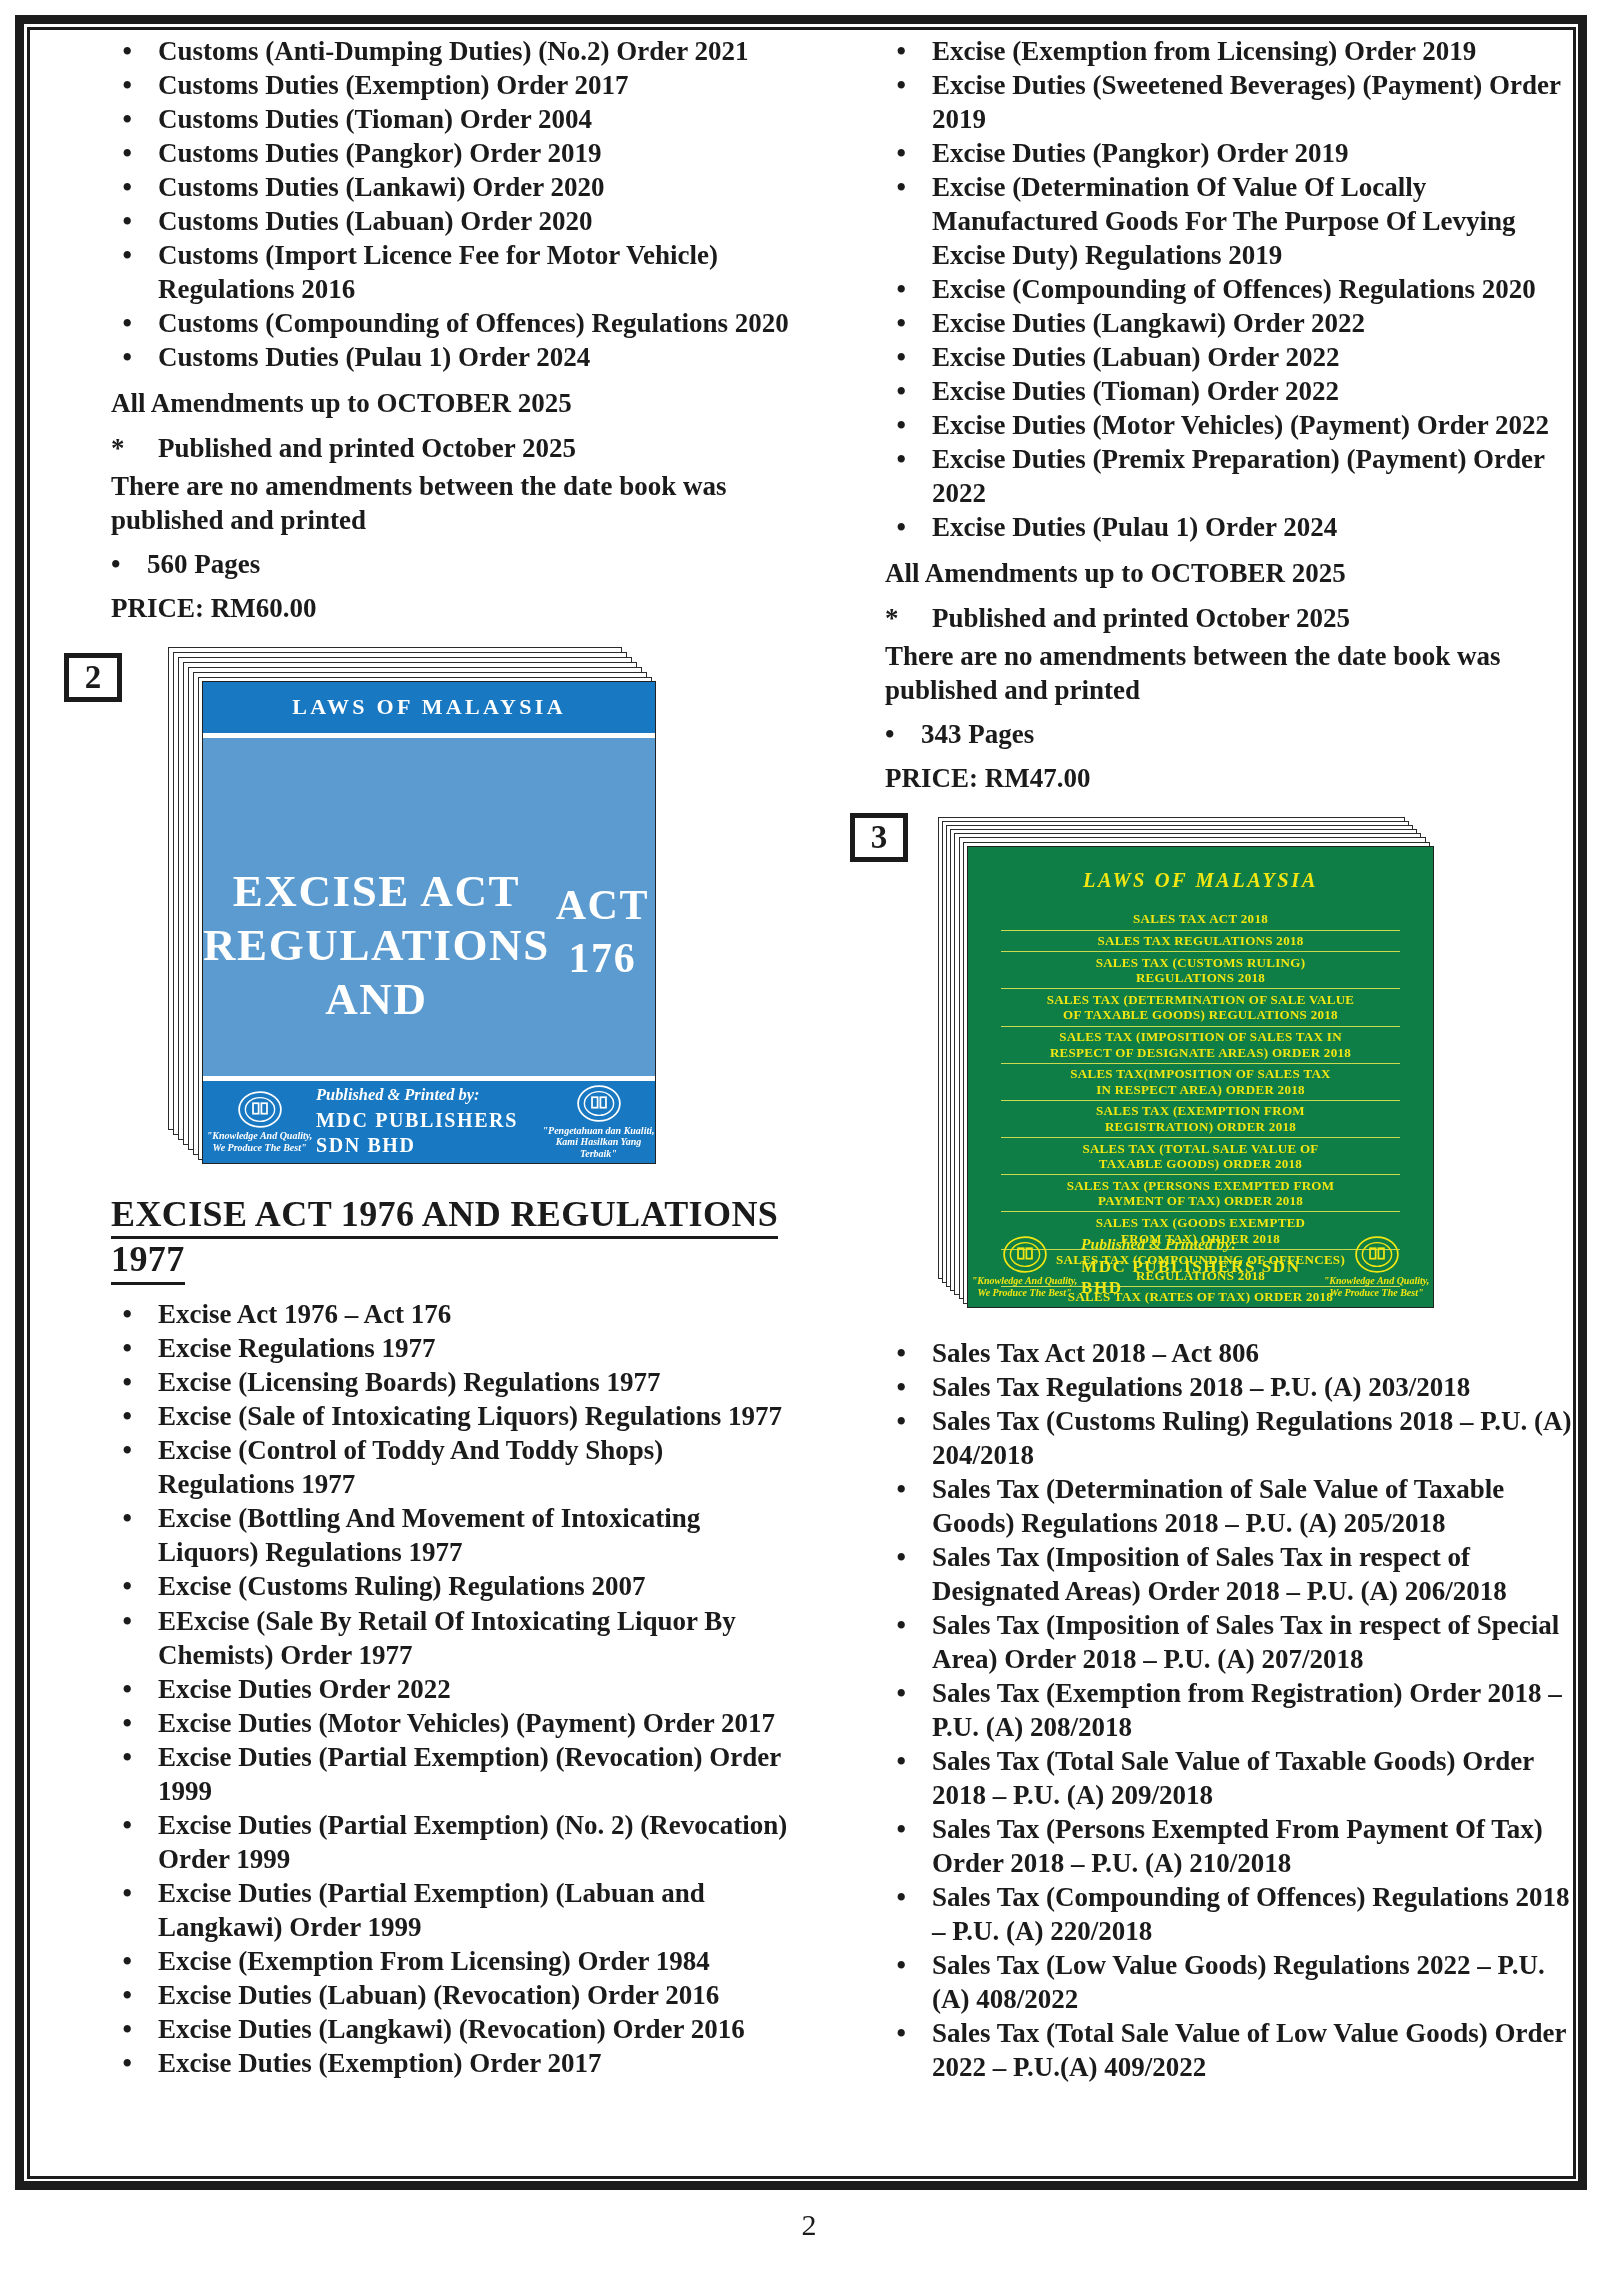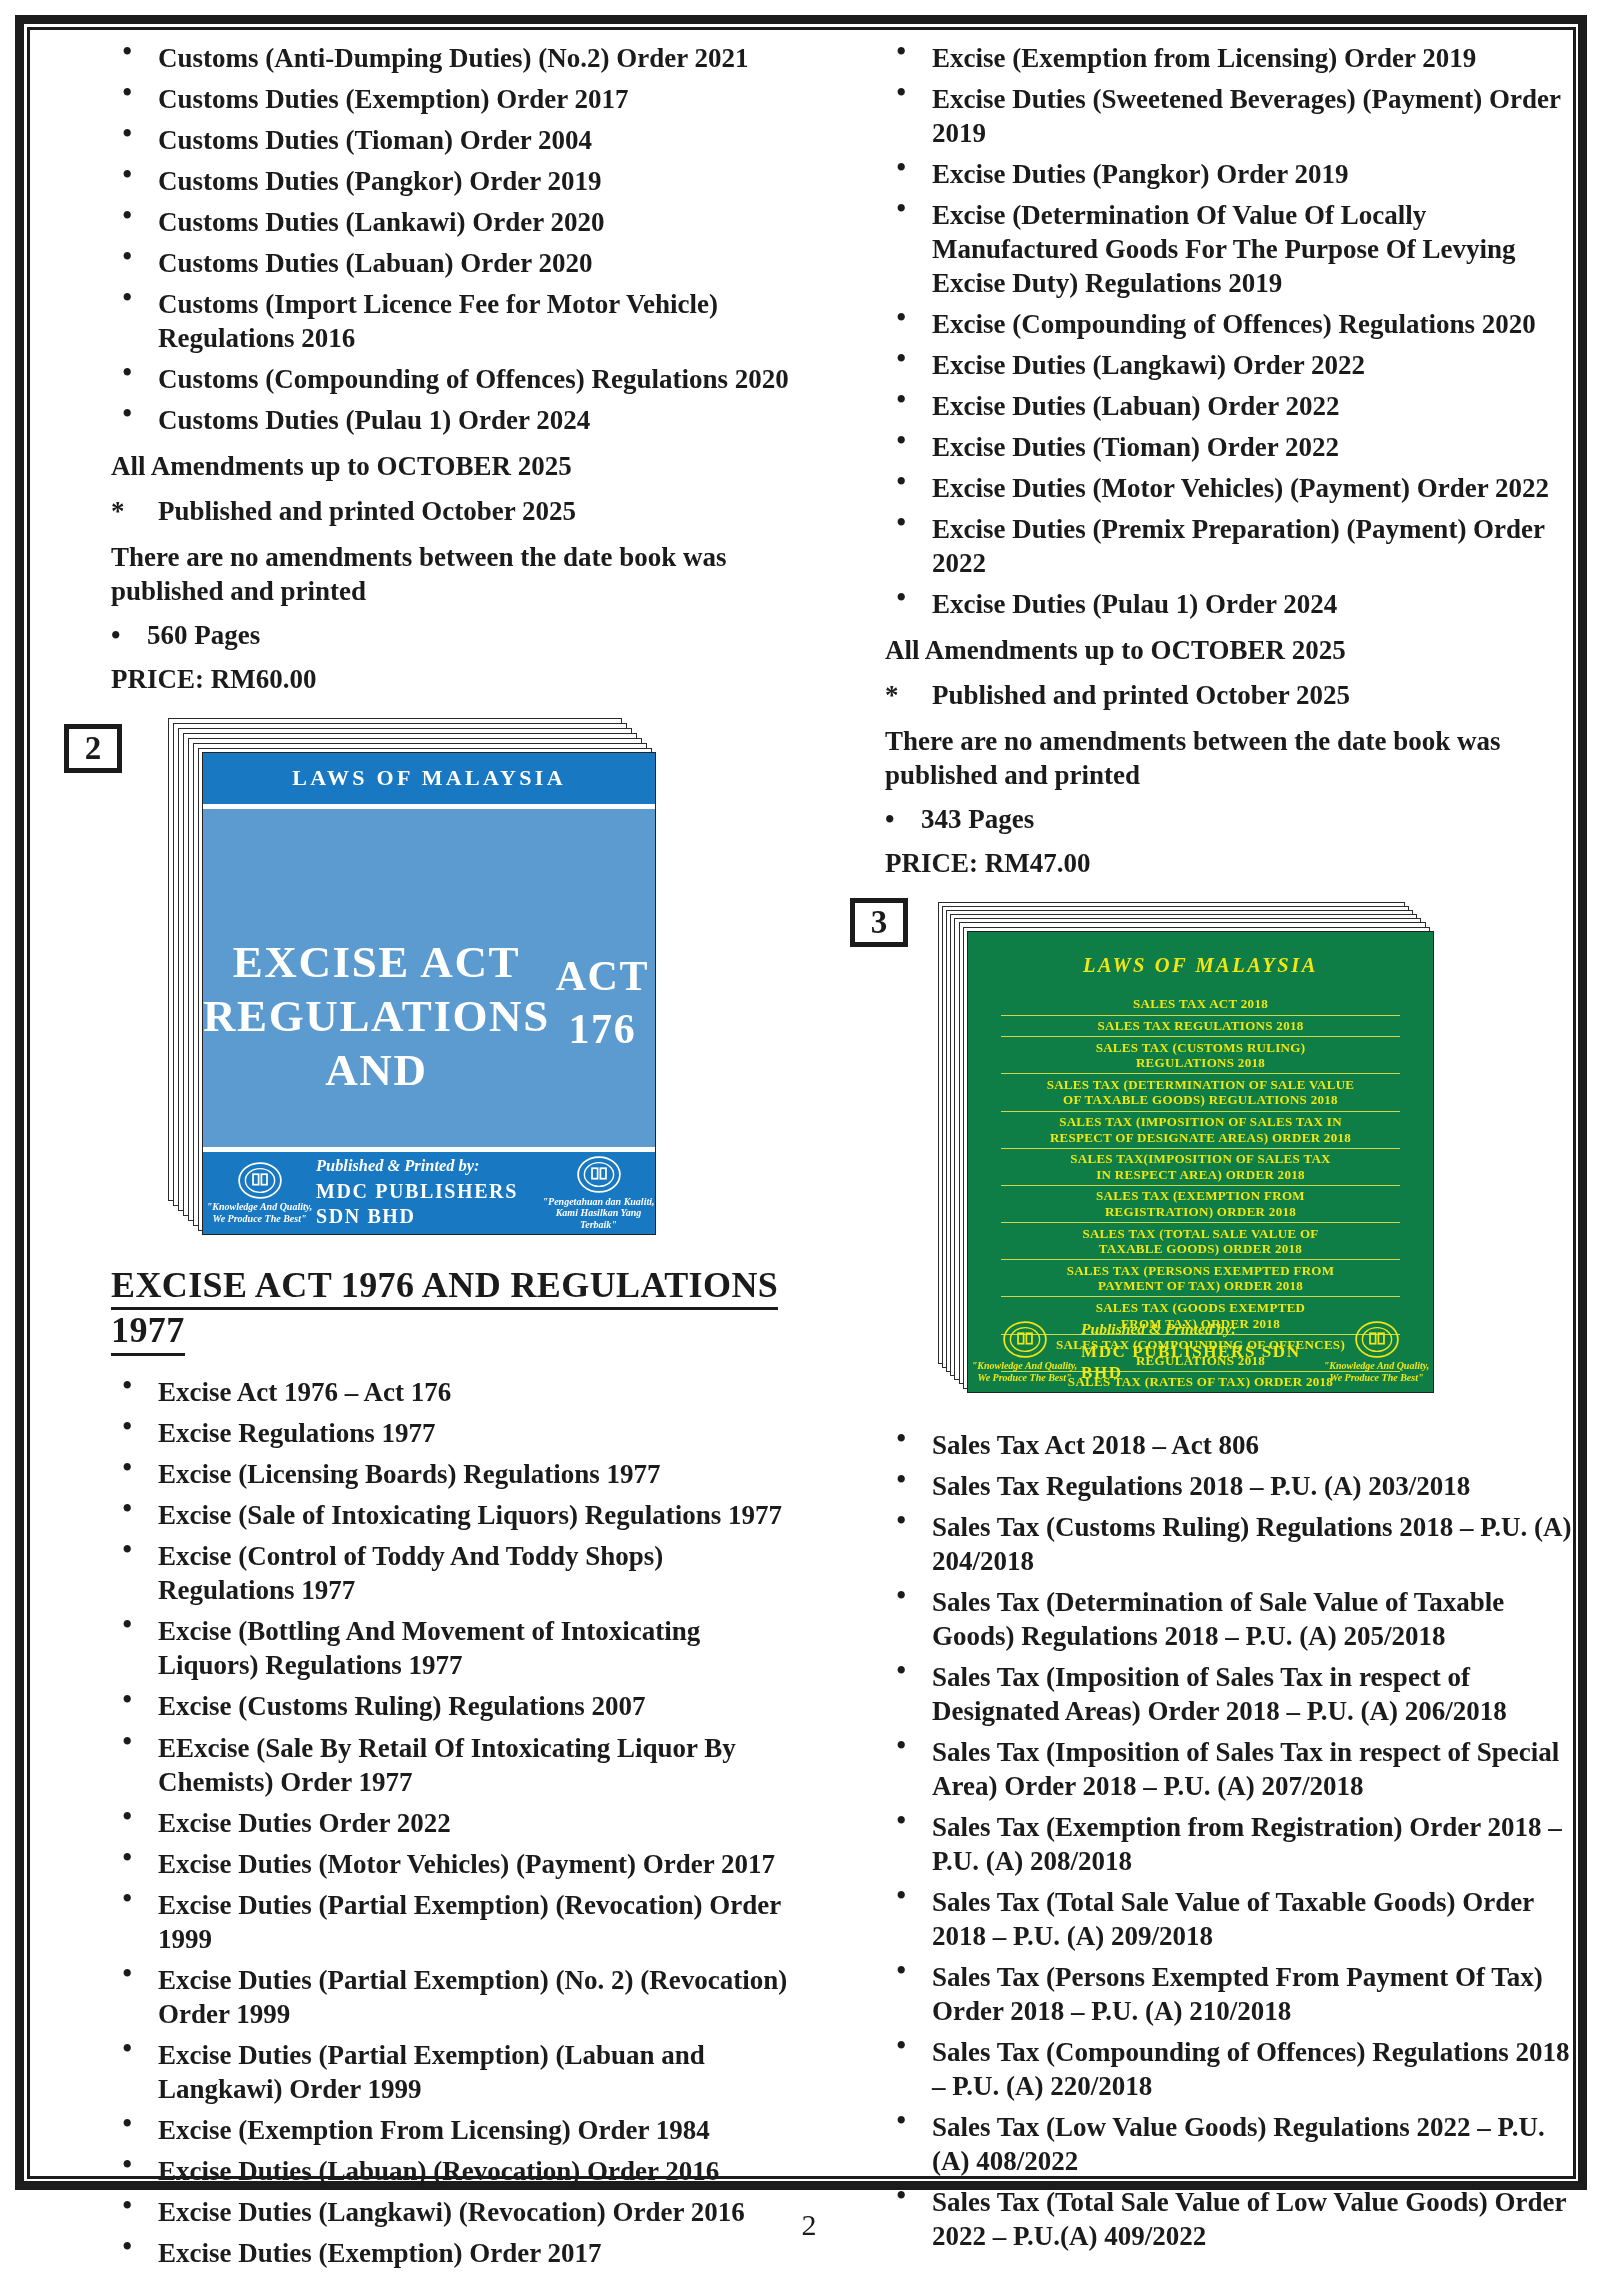--- a/index.html
+++ b/index.html
@@ -14,26 +14,26 @@
   .page-num{position:absolute;left:0;top:2208px;width:1618px;text-align:center;
             font-size:30px;font-weight:400;}
 
   
   .col{position:absolute;top:34px;font-size:27px;font-weight:bold;line-height:1.26;}
   .col-left{left:111px;width:694px;}
   .col-right{left:885px;width:702px;}
 
   .blist .li{display:flex;}
   .li .blt{flex:0 0 47px;padding-left:11.5px;box-sizing:border-box;}
-  .li .txt{flex:1;margin-top:7px;}
+  .li .txt{flex:1;}
 
   .note{margin-top:11.5px;}
   .note-flex{display:flex;margin-top:11.5px;}
   .note-flex .mk{flex:0 0 47px;}
-  .note-tight{margin-top:12px;font-family:Liberation Serif, serif;}
+  .note-tight{margin-top:4px;font-family:Liberation Serif, serif;}
   .pages-line{display:flex;margin-top:10px;}
   .pages-line .blt{flex:0 0 36px;}
   .price{margin-top:10px;}
 
   .sec-head{margin:0 0 15px 0;font-size:36px;}
   .sec-head span{border-bottom:3.3px solid #1b1b1b;padding-bottom:2.5px;letter-spacing:0.4px;}
 
   
   .book-section{position:relative;margin-top:21.4px;margin-bottom:28px;}
   .item-badge{position:absolute;width:48px;height:39px;border:5px solid #1b1b1b;

